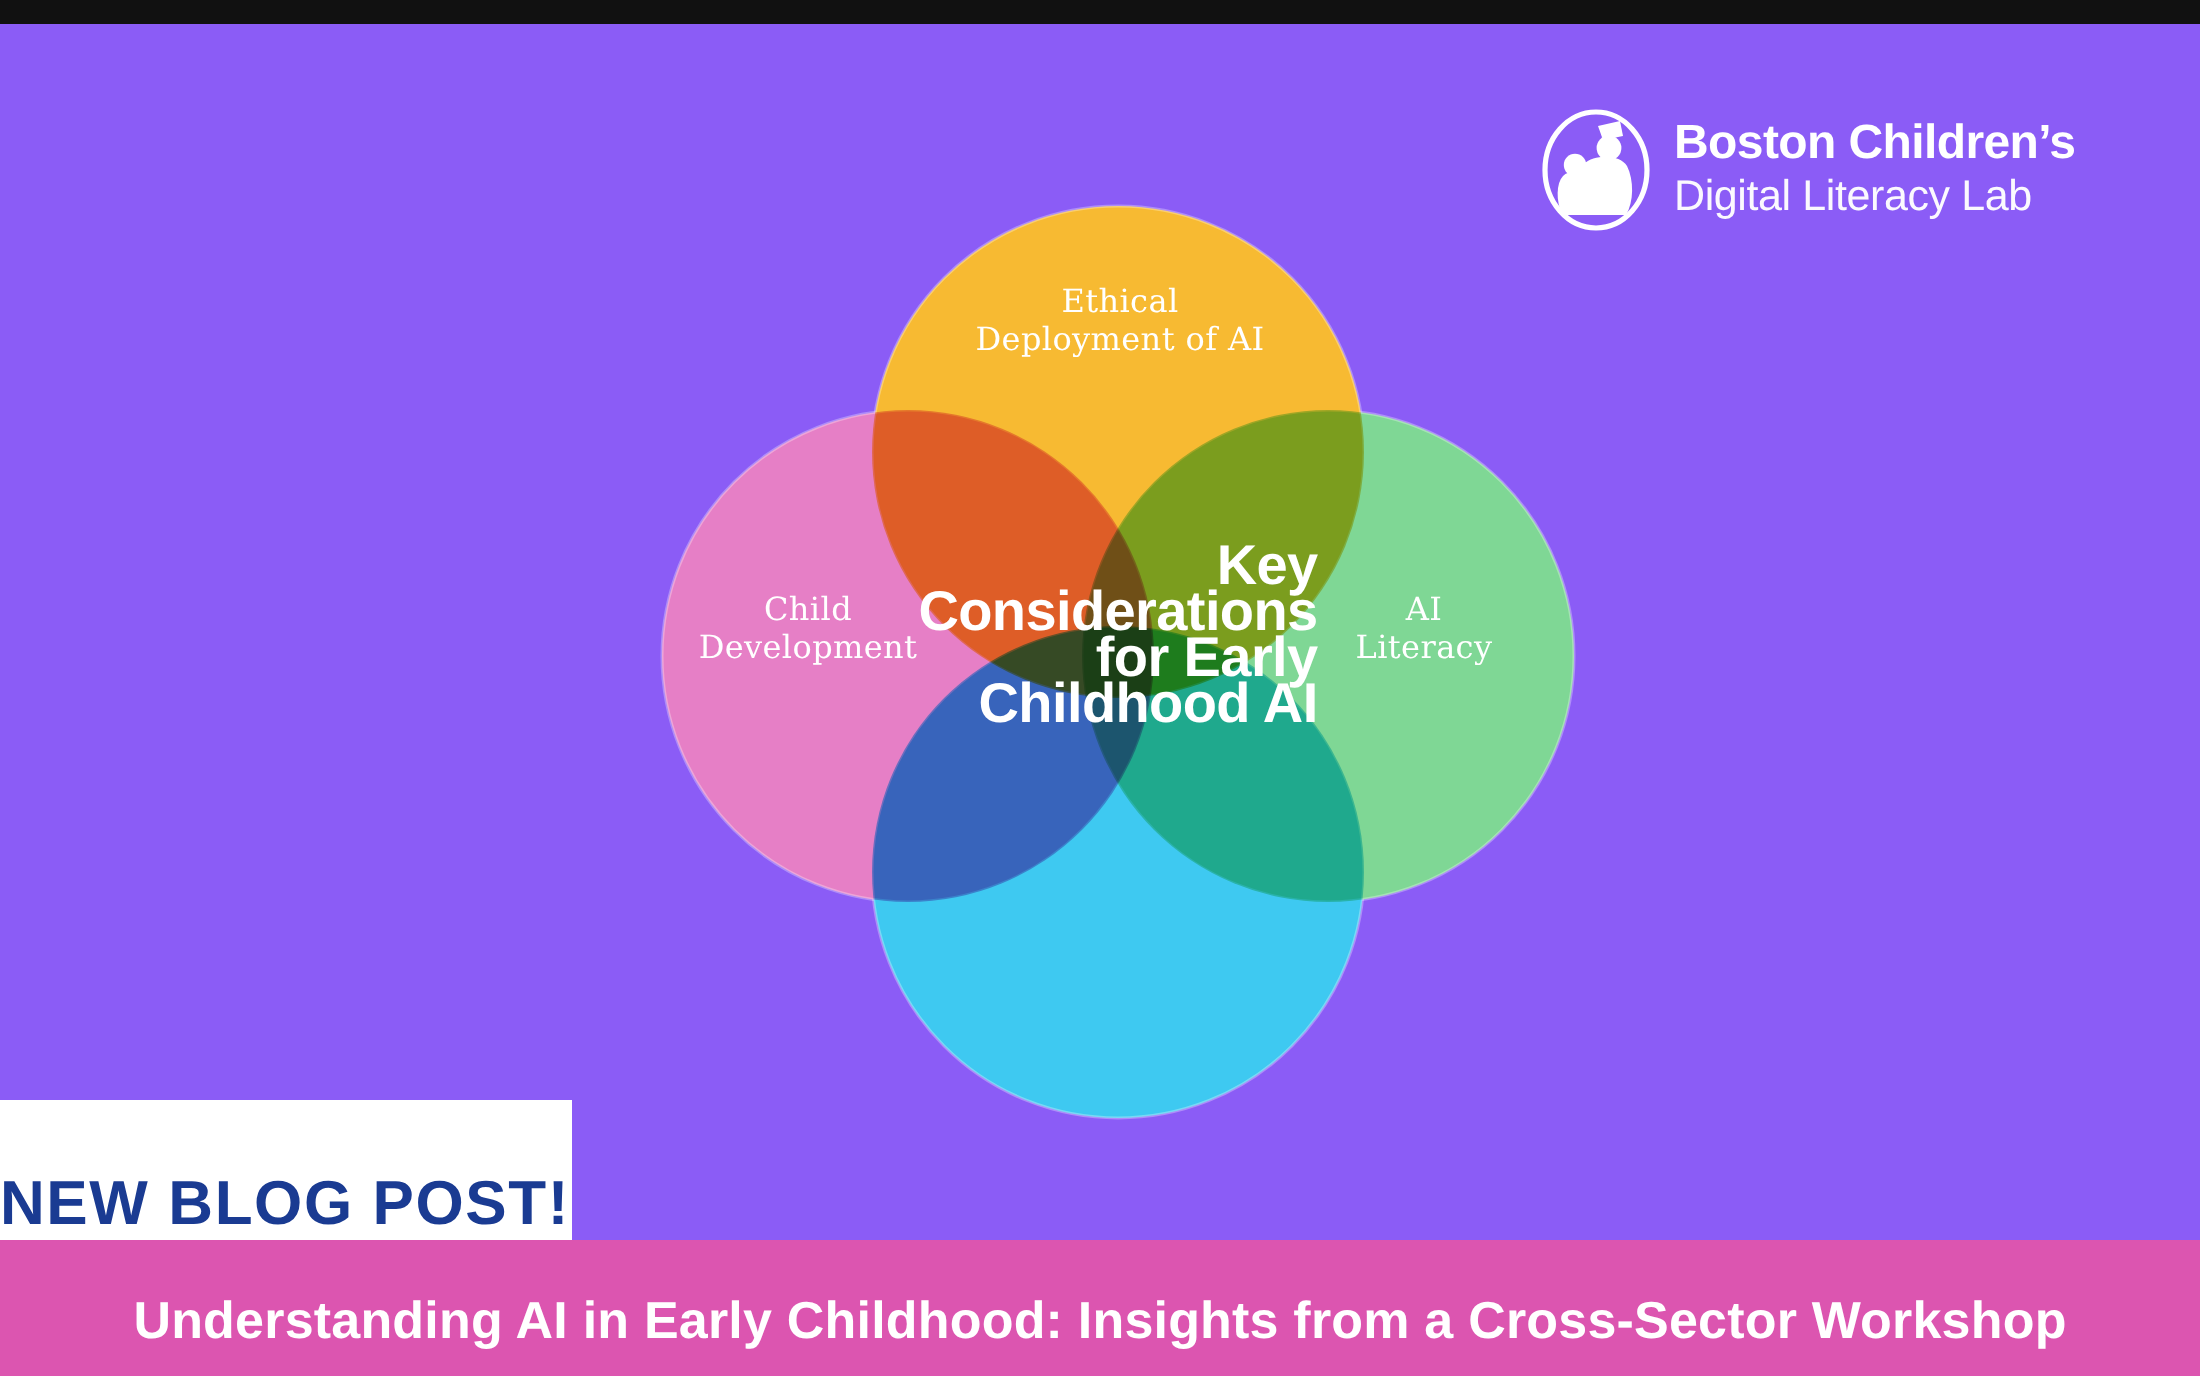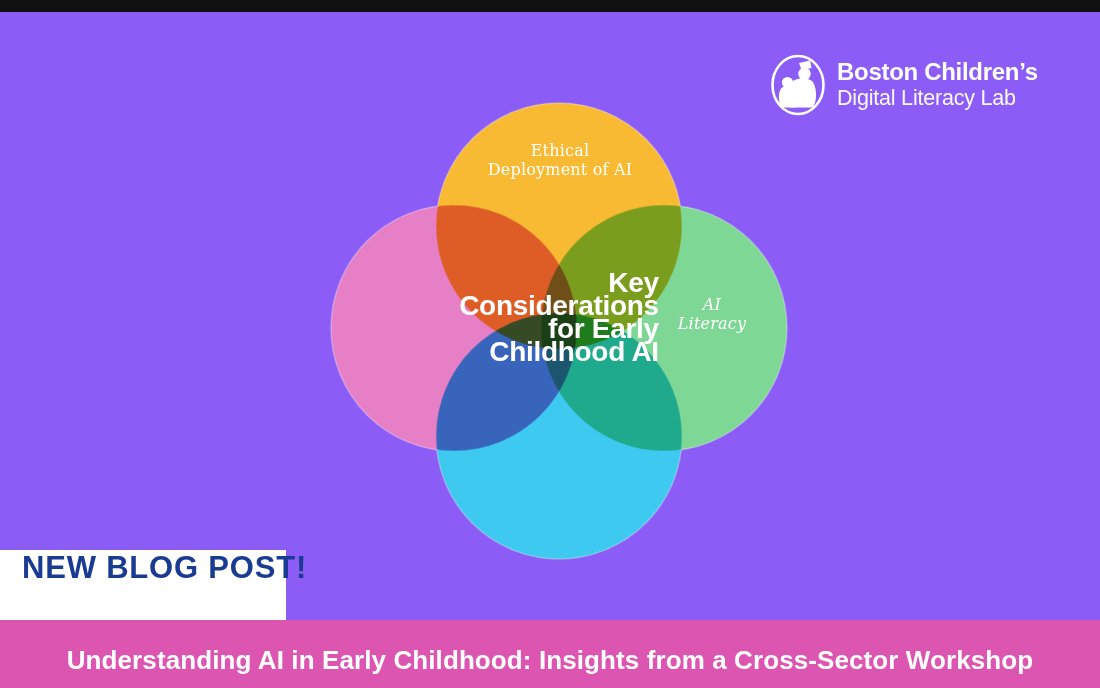--- a/index.html
+++ b/index.html
@@ -38,42 +38,41 @@
     text-align:center;
     color:#ffffff;
     font-family:"DejaVu Serif", serif;
     font-size:16px;
     line-height:1.16;
     white-space:pre-line;
     letter-spacing:0.2px;
   }
   .label-ethical{left:560px;top:130px;}
   .label-child{left:404px;top:284px;}
-  .label-literacy{left:712px;top:284px;font-style:italic;}
+  .label-literacy{left:712px;top:284px;}
   .label-relationship{left:560px;top:446px;}
 
   .center-label{
     position:absolute;left:559px;top:259px;
     transform:translateX(-50%);
     text-align:right;
     color:#ffffff;
     font-size:28px;font-weight:bold;
     line-height:23px;
     white-space:pre-line;
     letter-spacing:-0.3px;
   }
 
   
   .badge-box{
     position:absolute;left:0;top:538px;
     width:286px;height:70px;
     background:#ffffff;
-    display:flex;align-items:flex-start;
+    display:flex;align-items:flex-end;
     box-sizing:border-box;
-    padding-left:22px;
   }
   .badge-text{
     color:#1a3b92;
     font-size:31px;font-weight:bold;
     letter-spacing:0.8px;
     white-space:nowrap;
   }
   .title-bar{
     position:absolute;left:0;top:608px;
     width:1100px;height:80px;
@@ -112,20 +111,22 @@
     <g class="blend">
       <circle cx="559" cy="214" r="123" stroke="rgba(255,255,255,0.3)" stroke-width="1.5" fill="#f7ba32"></circle>
       <circle cx="454" cy="316" r="123" stroke="rgba(255,255,255,0.3)" stroke-width="1.5" fill="#e67fc6"></circle>
       <circle cx="664" cy="316" r="123" stroke="rgba(255,255,255,0.3)" stroke-width="1.5" fill="#7fd795"></circle>
       <circle cx="559" cy="424" r="123" stroke="rgba(255,255,255,0.3)" stroke-width="1.5" fill="#3ec9f1"></circle>
     </g>
   </svg>
 
   <div class="circle-label label-ethical">Ethical
 Deployment of AI</div>
+  <div class="circle-label label-child">Child
+Development</div>
   <div class="circle-label label-literacy">AI
 Literacy</div>
 
   <div class="center-label">Key
 Considerations
 for Early
 Childhood AI</div>
 
   <div class="badge-box" style="background-color: rgb(255, 255, 255);">
     <span class="badge-text" style="color: rgb(26, 59, 146);">NEW BLOG POST!</span>

